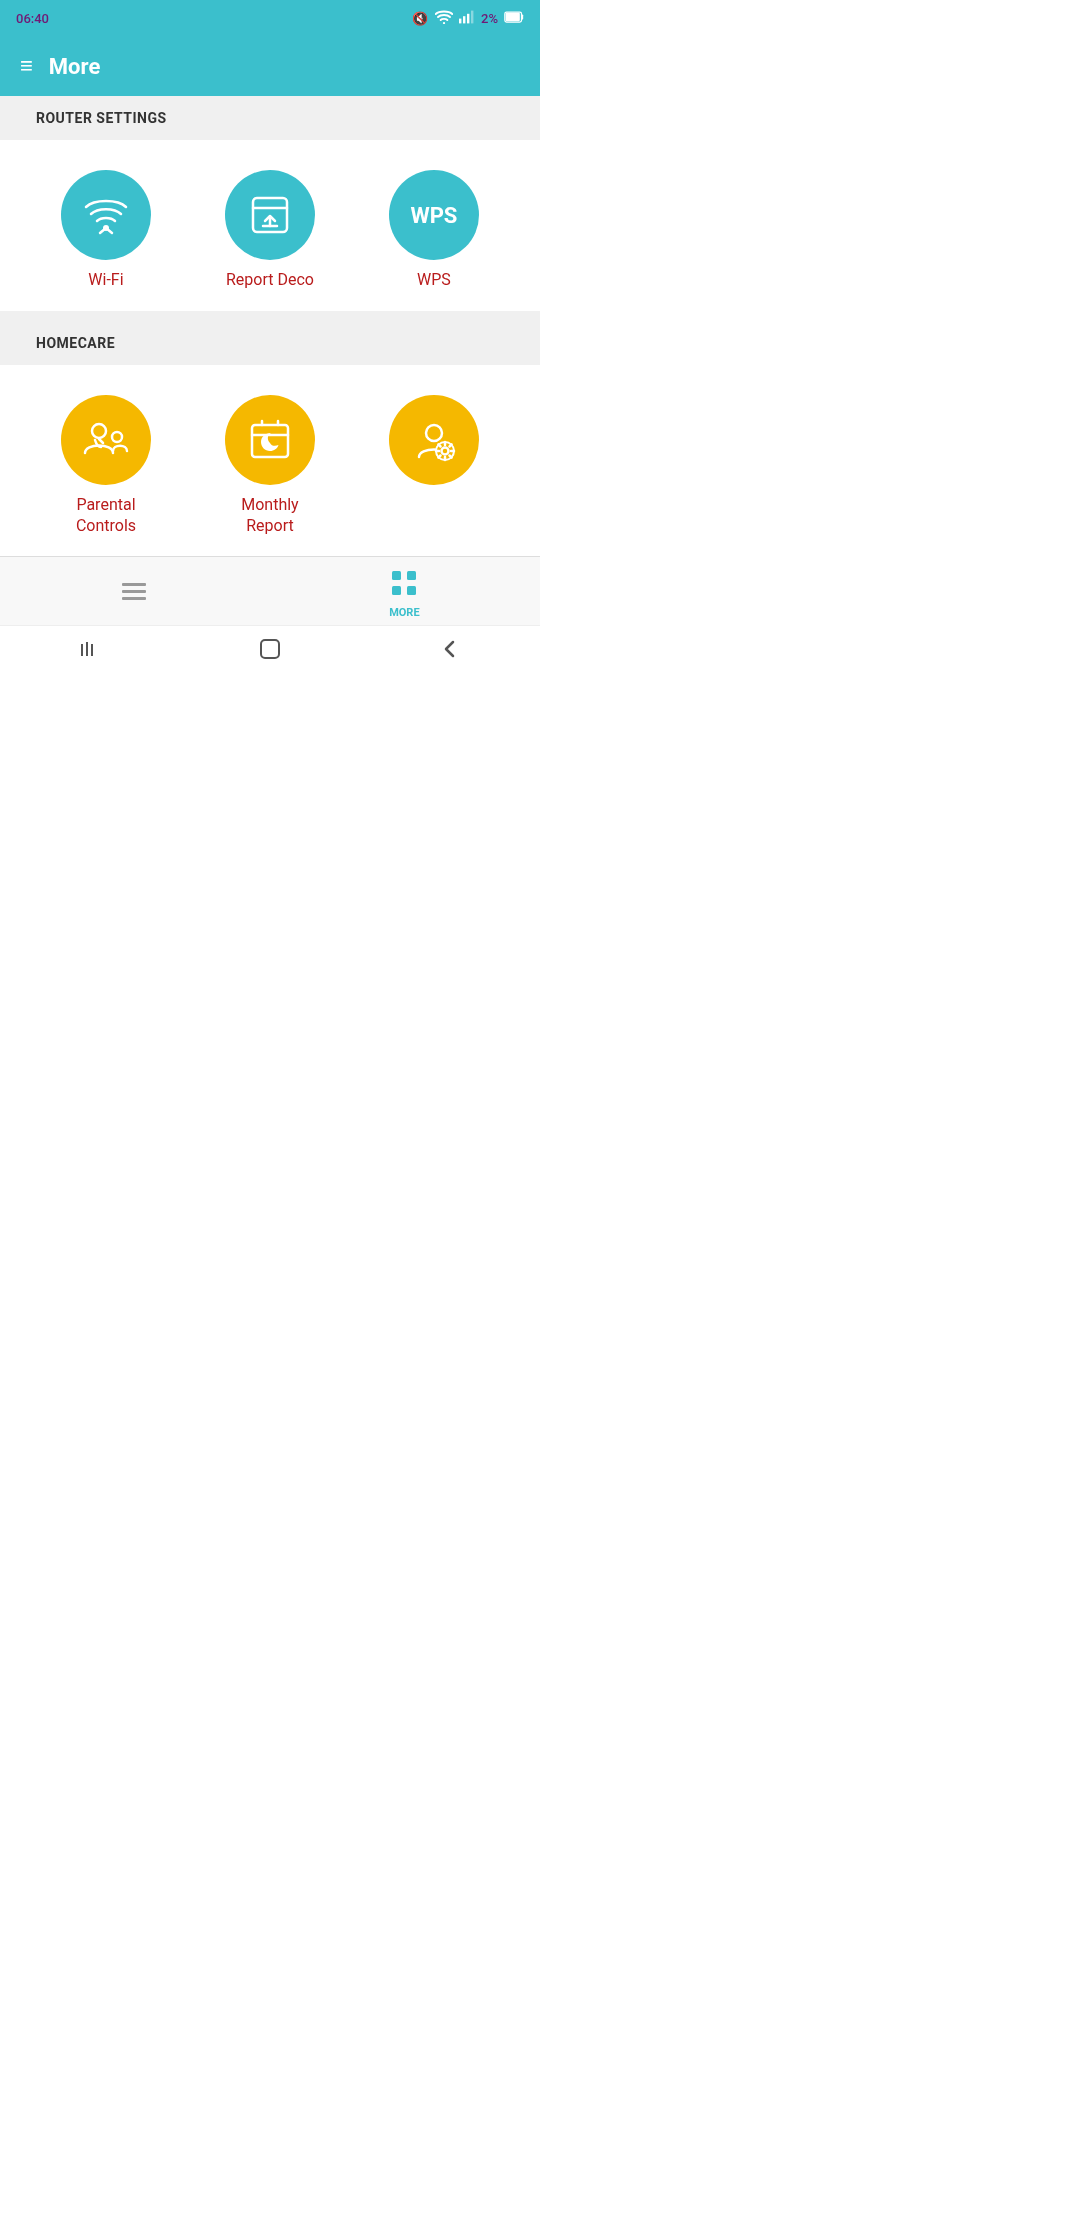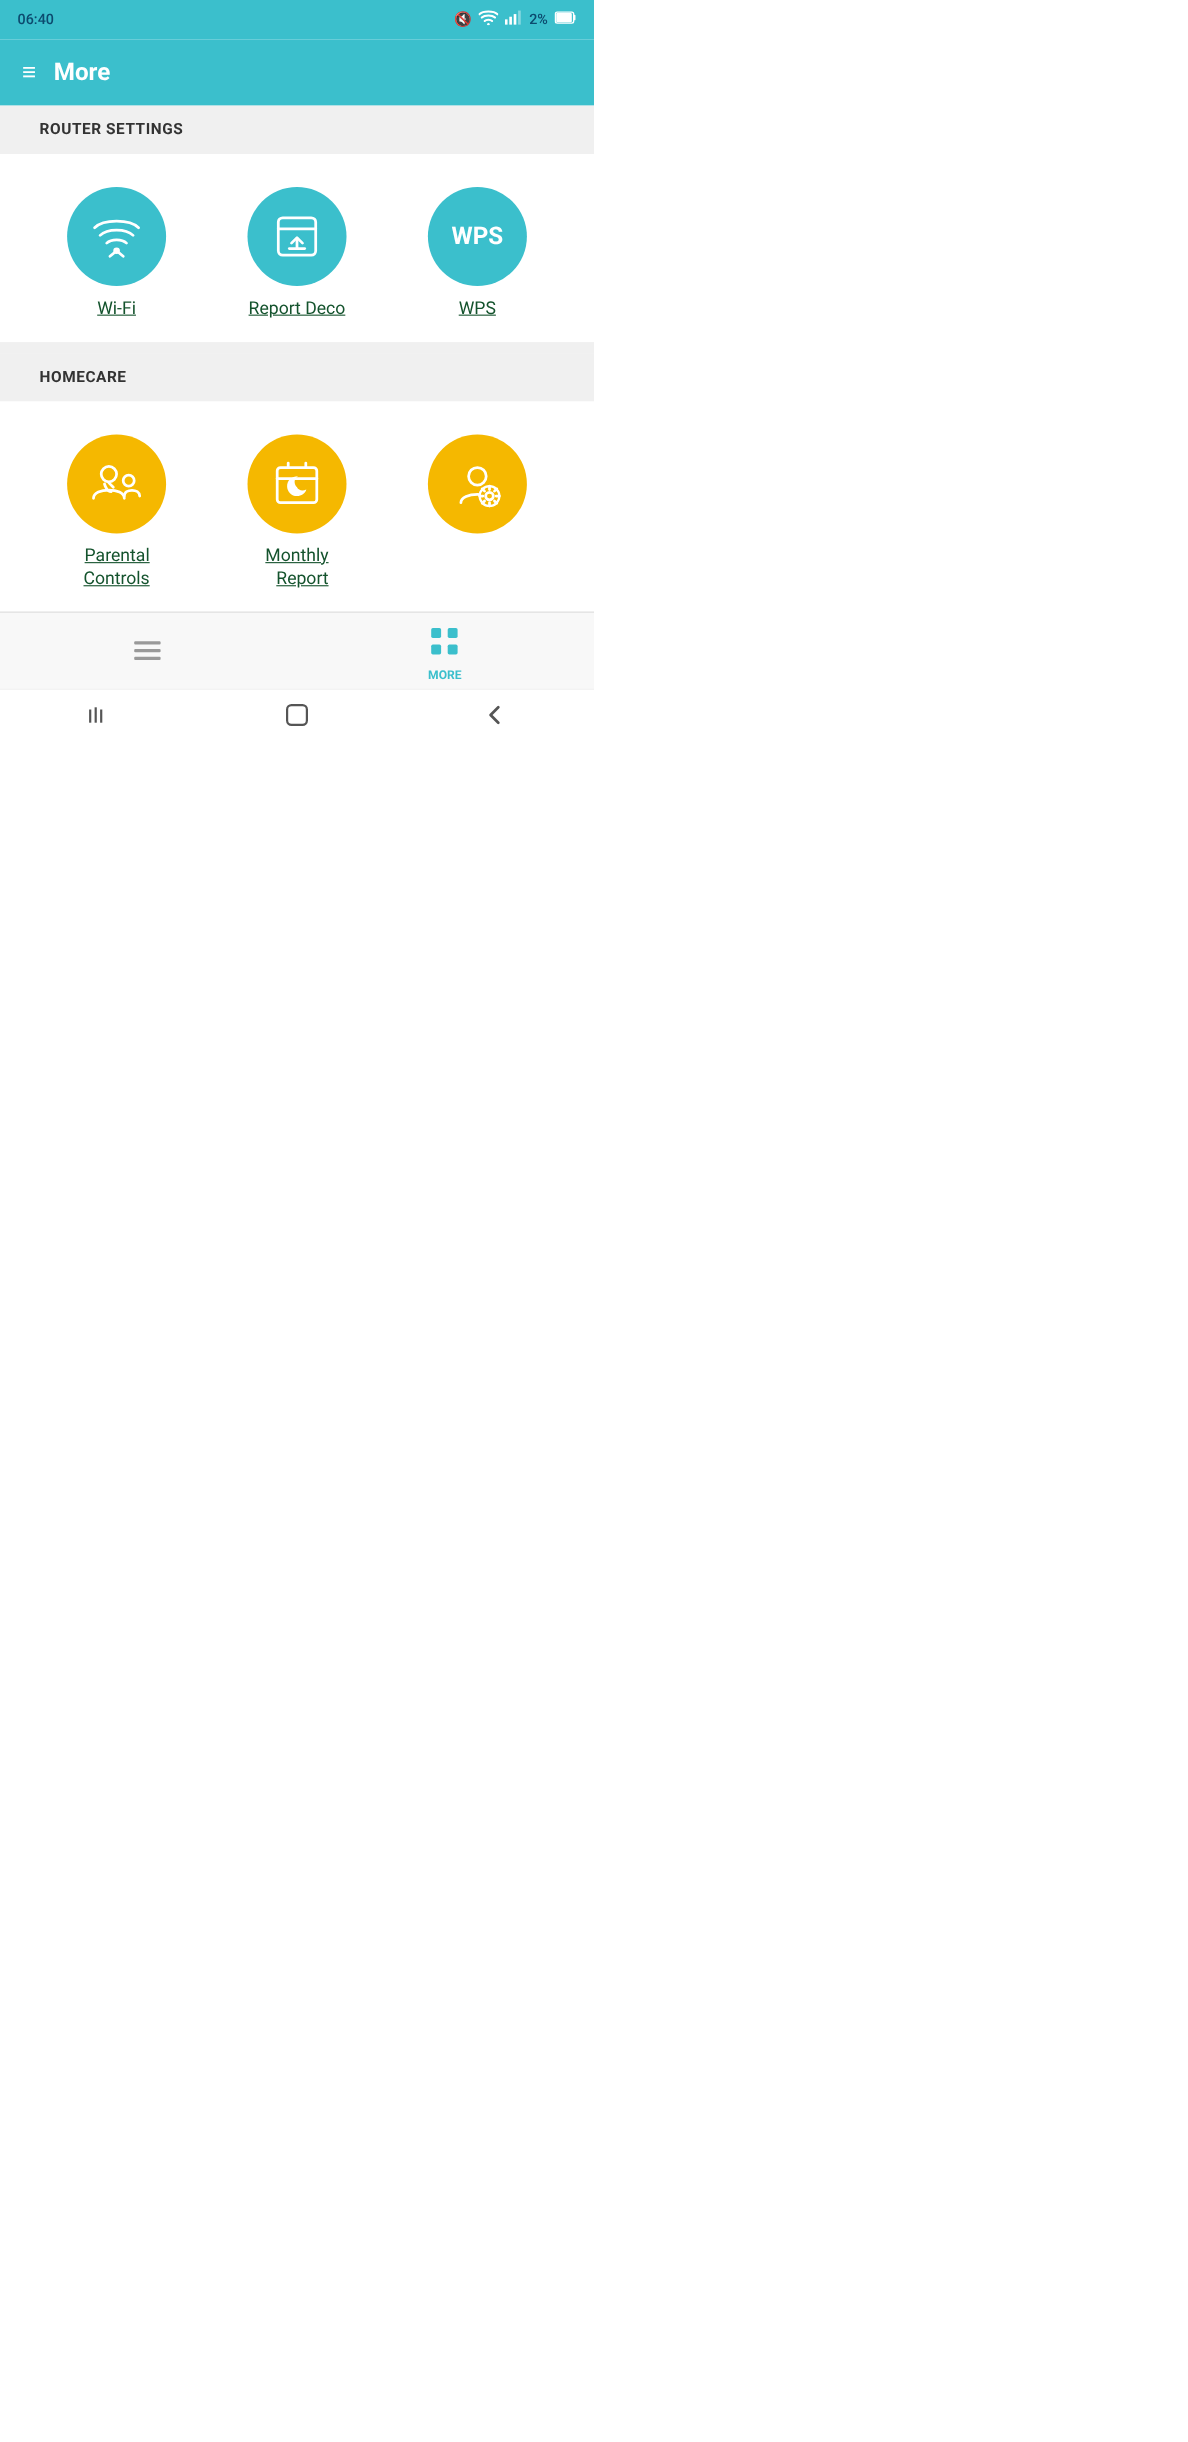--- a/index.html
+++ b/index.html
@@ -9,21 +9,21 @@
       width: 540px;
       min-height: 1110px;
       font-family: 'Roboto', Arial, sans-serif;
       background: #fff;
       overflow-x: hidden;
     }
 
     
     .status-bar {
       background: #3bbfcc;
-      color: #0c4a6e;
+      color: #701a75;
       display: flex;
       justify-content: space-between;
       align-items: center;
       padding: 8px 16px;
       height: 36px;
       font-size: 13px;
       font-weight: 500;
     }
     .status-right {
       display: flex;
@@ -92,24 +92,23 @@
     .icon-circle.teal {
       background: #3bbfcc;
     }
 
     .icon-circle.yellow {
       background: #f5b800;
     }
 
     .icon-label {
       font-size: 16px;
-      color: #14532d;
-      text-align: right;
+      color: #b91c1c;
+      text-align: center;
       line-height: 1.3;
-      text-decoration: underline;
     }
 
     
     .icon-circle svg {
       fill: none;
       stroke: #fff;
       stroke-width: 2.5;
       stroke-linecap: round;
       stroke-linejoin: round;
     }

